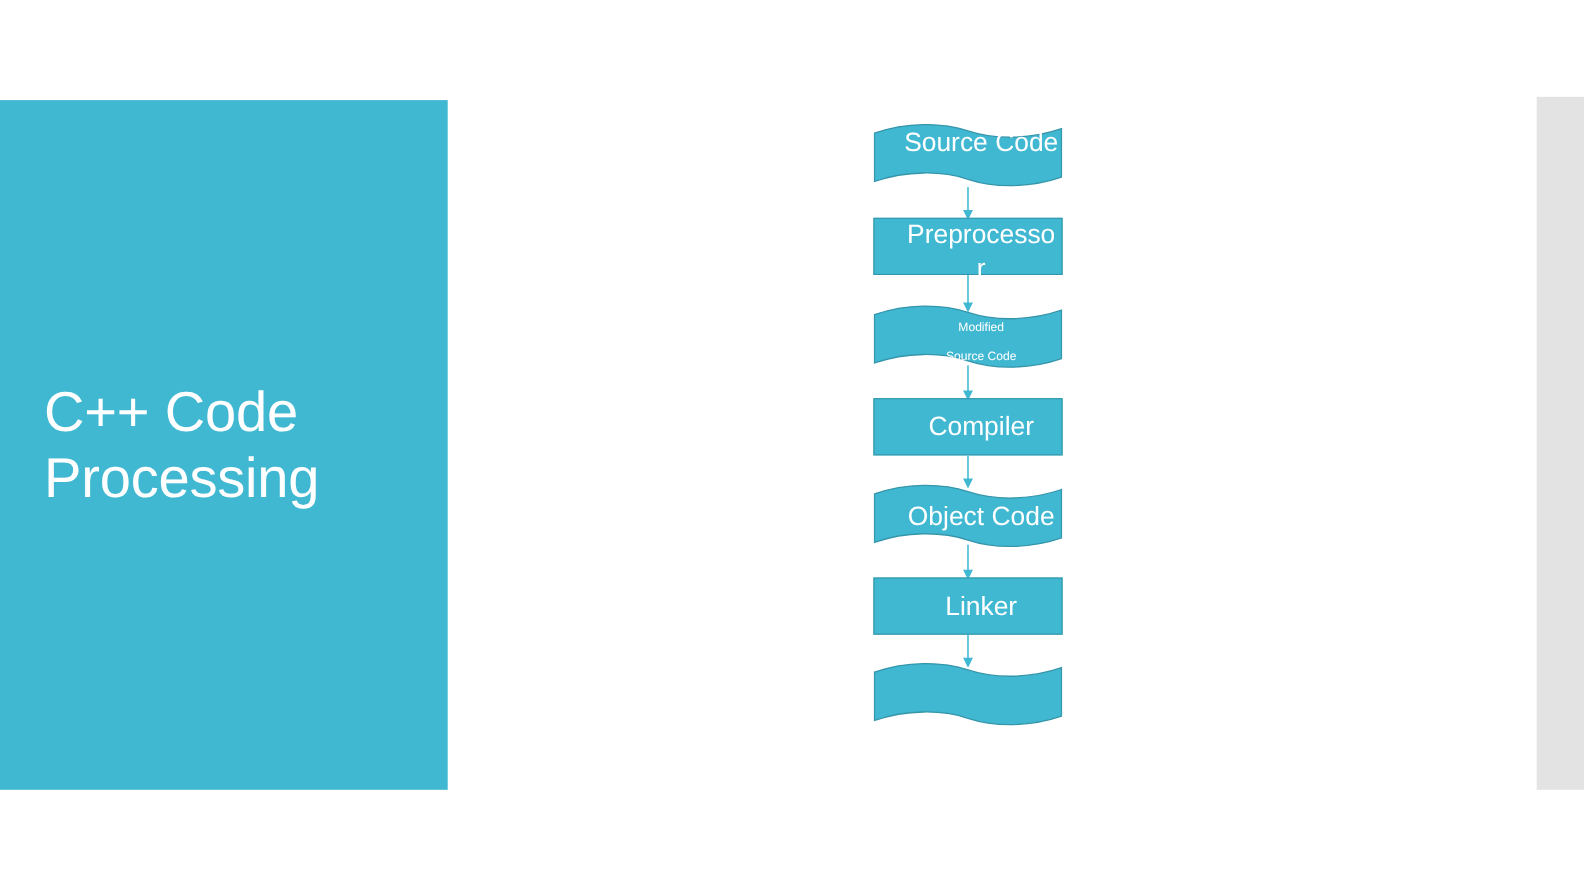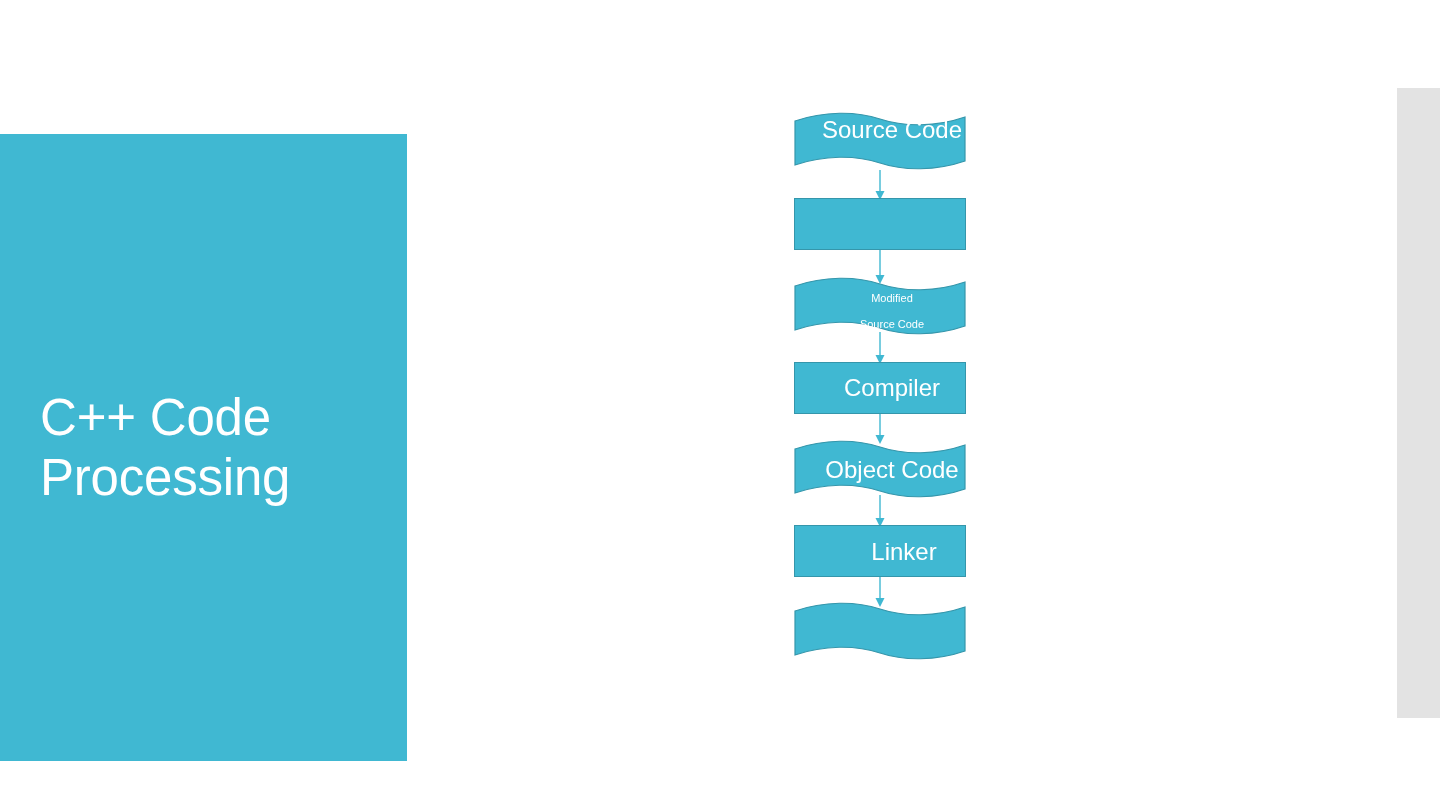--- a/index.html
+++ b/index.html
@@ -29,21 +29,20 @@
   #title-panel {
     position: absolute;
     left: 0px;
     top: 91px;
     width: 407px;
     height: 627px;
     background: #40b8d2;
     display: flex;
     align-items: center;
     justify-content: flex-start;
-    margin-top: 43px;
   }
   #title-text {
     color: #ffffff;
     font-size: 51px;
     line-height: 1.16;
     font-weight: 400;
     padding-left: 40px;
     padding-right: 14px;
     letter-spacing: -0.2px;
     white-space: pre-line;
@@ -129,20 +128,22 @@
 
     <div class="connector" style="top:60px;height:30px;">
       <svg viewBox="0 0 12 30" preserveAspectRatio="none">
         <line x1="6" y1="0" x2="6" y2="22" stroke="#40b8d2" stroke-width="1.4"></line>
         <path d="M1.5,21 L10.5,21 L6,30 Z" fill="#40b8d2"></path>
       </svg>
     </div>
 
     <div class="node rect-shape" style="top:88px;height:52px;">
     </div>
+    <div class="node-label lbl-lg" style="top:88px;">Preprocesso
+r</div>
 
     <div class="connector" style="top:140px;height:34px;">
       <svg viewBox="0 0 12 34" preserveAspectRatio="none">
         <line x1="6" y1="0" x2="6" y2="26" stroke="#40b8d2" stroke-width="1.4"></line>
         <path d="M1.5,25 L10.5,25 L6,34 Z" fill="#40b8d2"></path>
       </svg>
     </div>
 
     <div class="node doc-shape" style="top:165px;height:62px;">
       <svg viewBox="0 0 172 62" preserveAspectRatio="none">
@@ -179,21 +180,21 @@
 
     <div class="connector" style="top:385px;height:32px;">
       <svg viewBox="0 0 12 32" preserveAspectRatio="none">
         <line x1="6" y1="0" x2="6" y2="24" stroke="#40b8d2" stroke-width="1.4"></line>
         <path d="M1.5,23 L10.5,23 L6,32 Z" fill="#40b8d2"></path>
       </svg>
     </div>
 
     <div class="node rect-shape" style="top:415px;height:52px;">
     </div>
-    <div class="node-label lbl-lg" style="top:426px;padding-left:12px;">Linker</div>
+    <div class="node-label lbl-lg" style="top:426px;">Linker</div>
 
     <div class="connector" style="top:467px;height:30px;">
       <svg viewBox="0 0 12 30" preserveAspectRatio="none">
         <line x1="6" y1="0" x2="6" y2="22" stroke="#40b8d2" stroke-width="1.4"></line>
         <path d="M1.5,21 L10.5,21 L6,30 Z" fill="#40b8d2"></path>
       </svg>
     </div>
 
     <div class="node doc-shape" style="top:490px;height:62px;">
       <svg viewBox="0 0 172 62" preserveAspectRatio="none">

